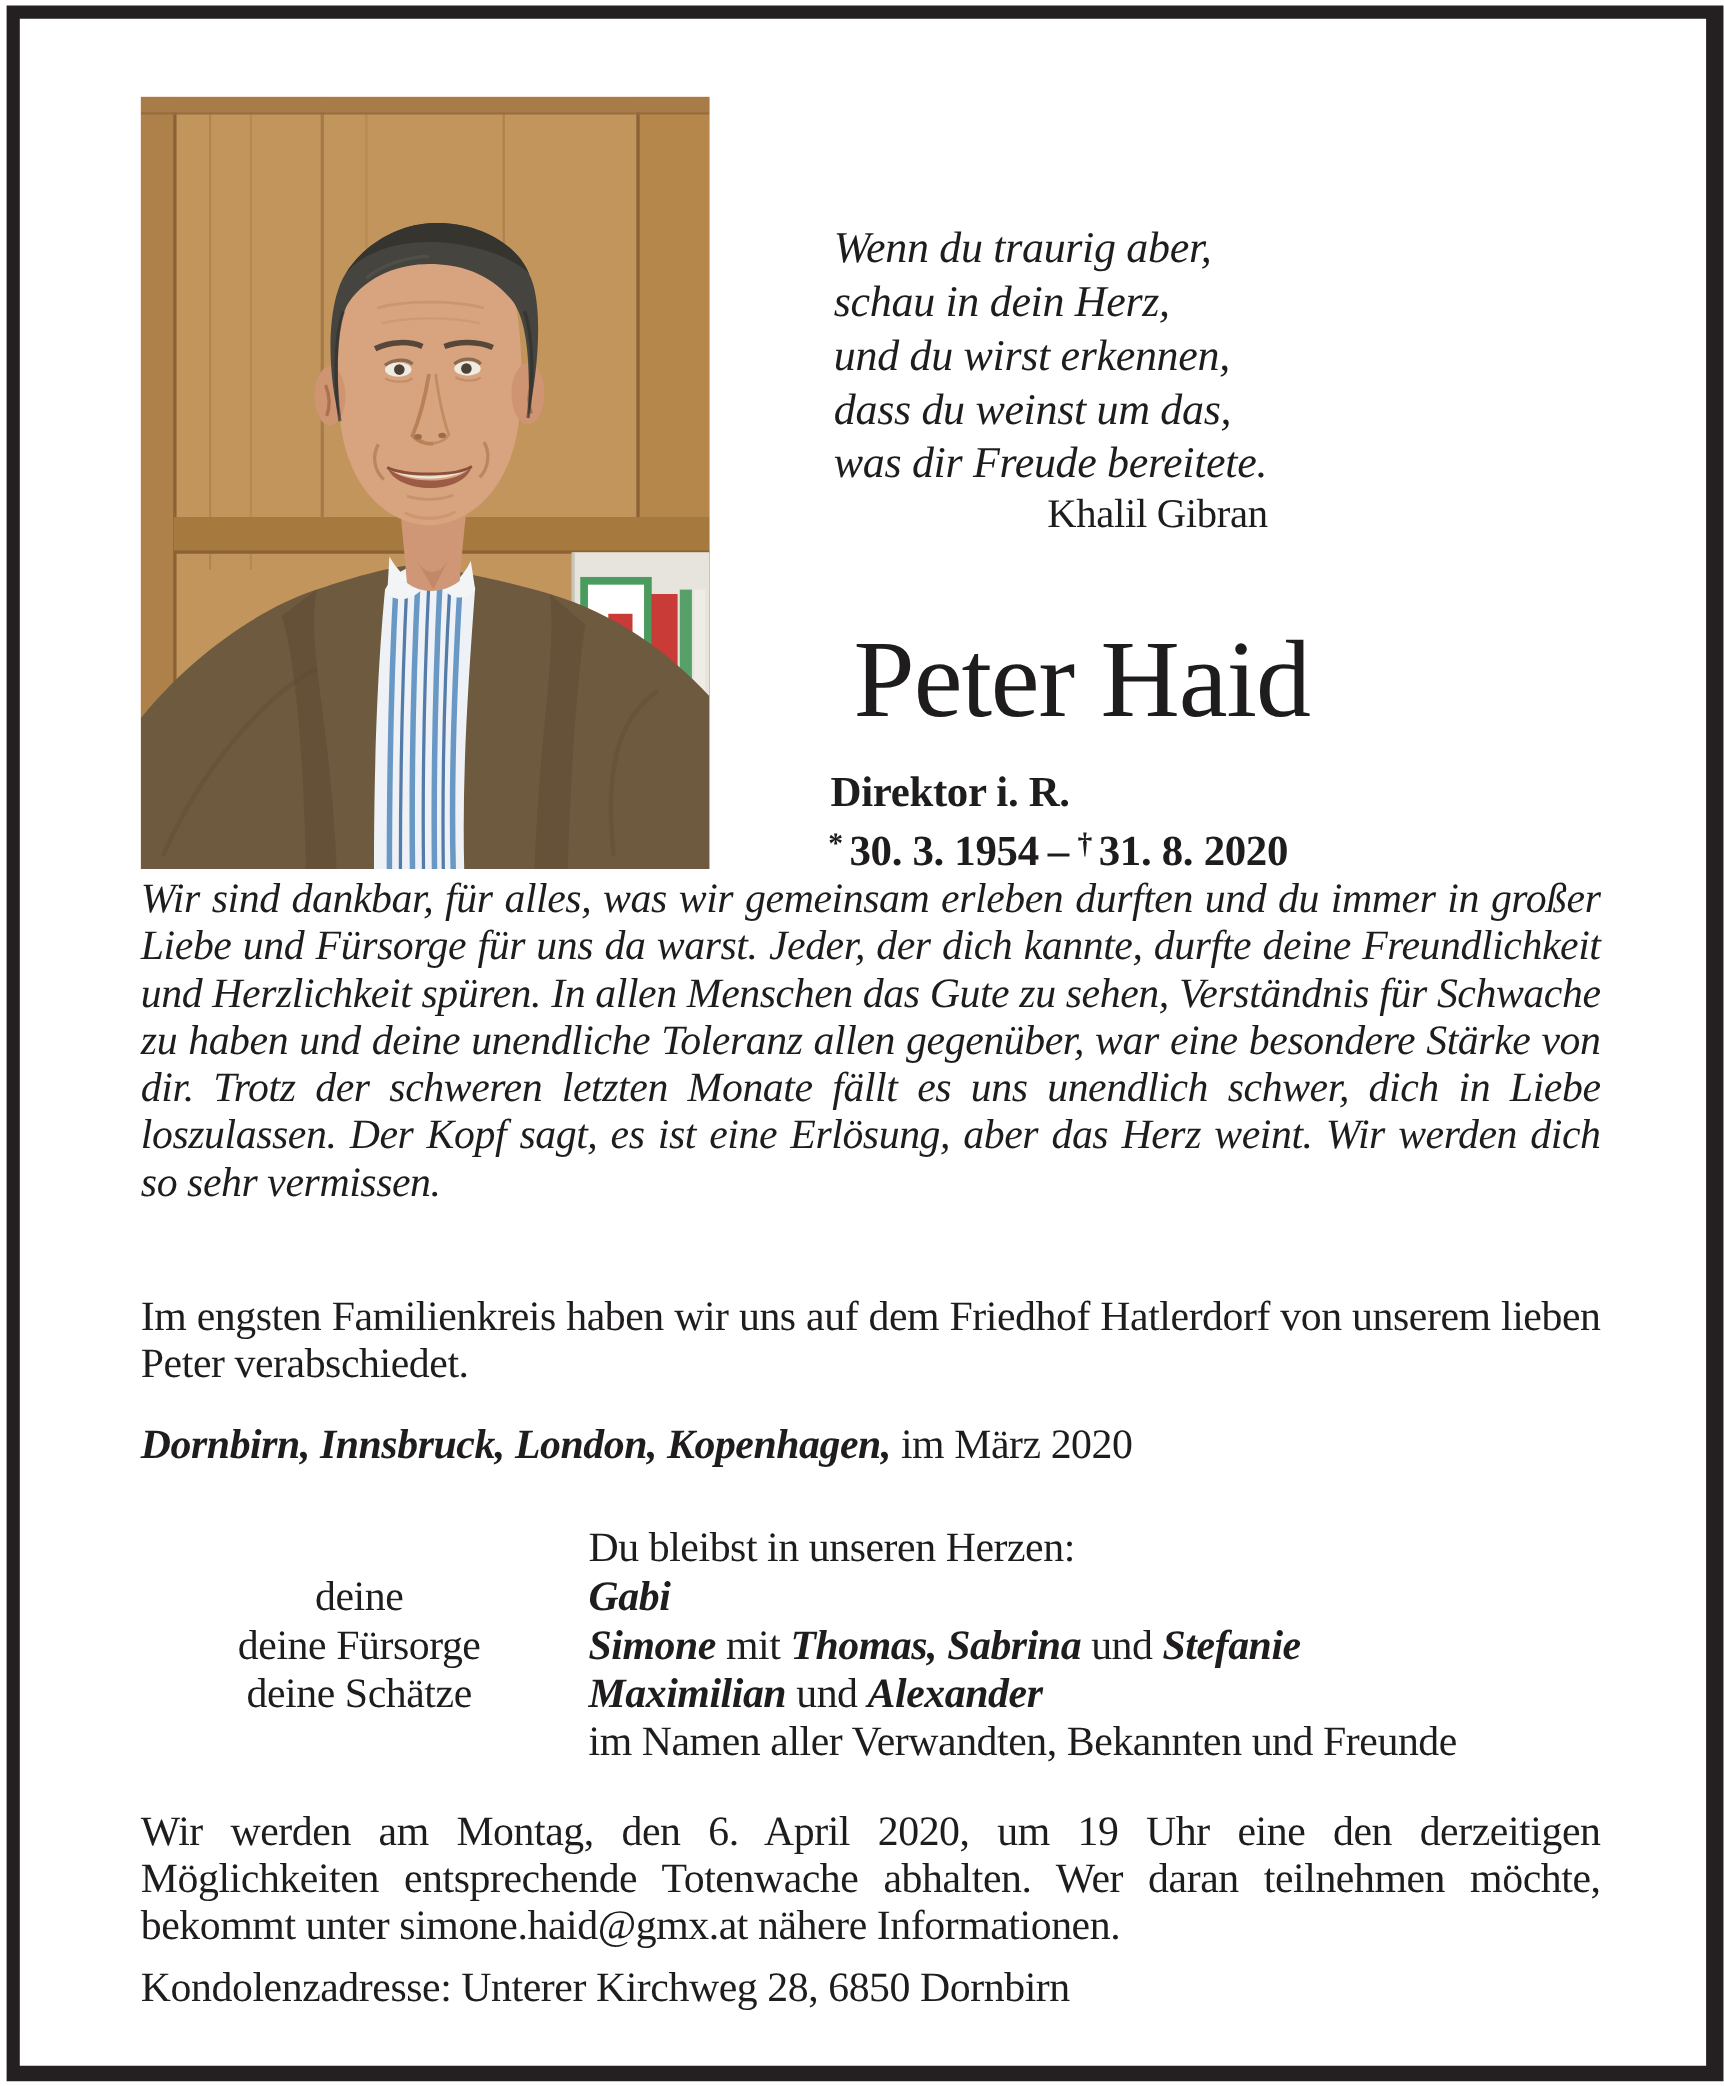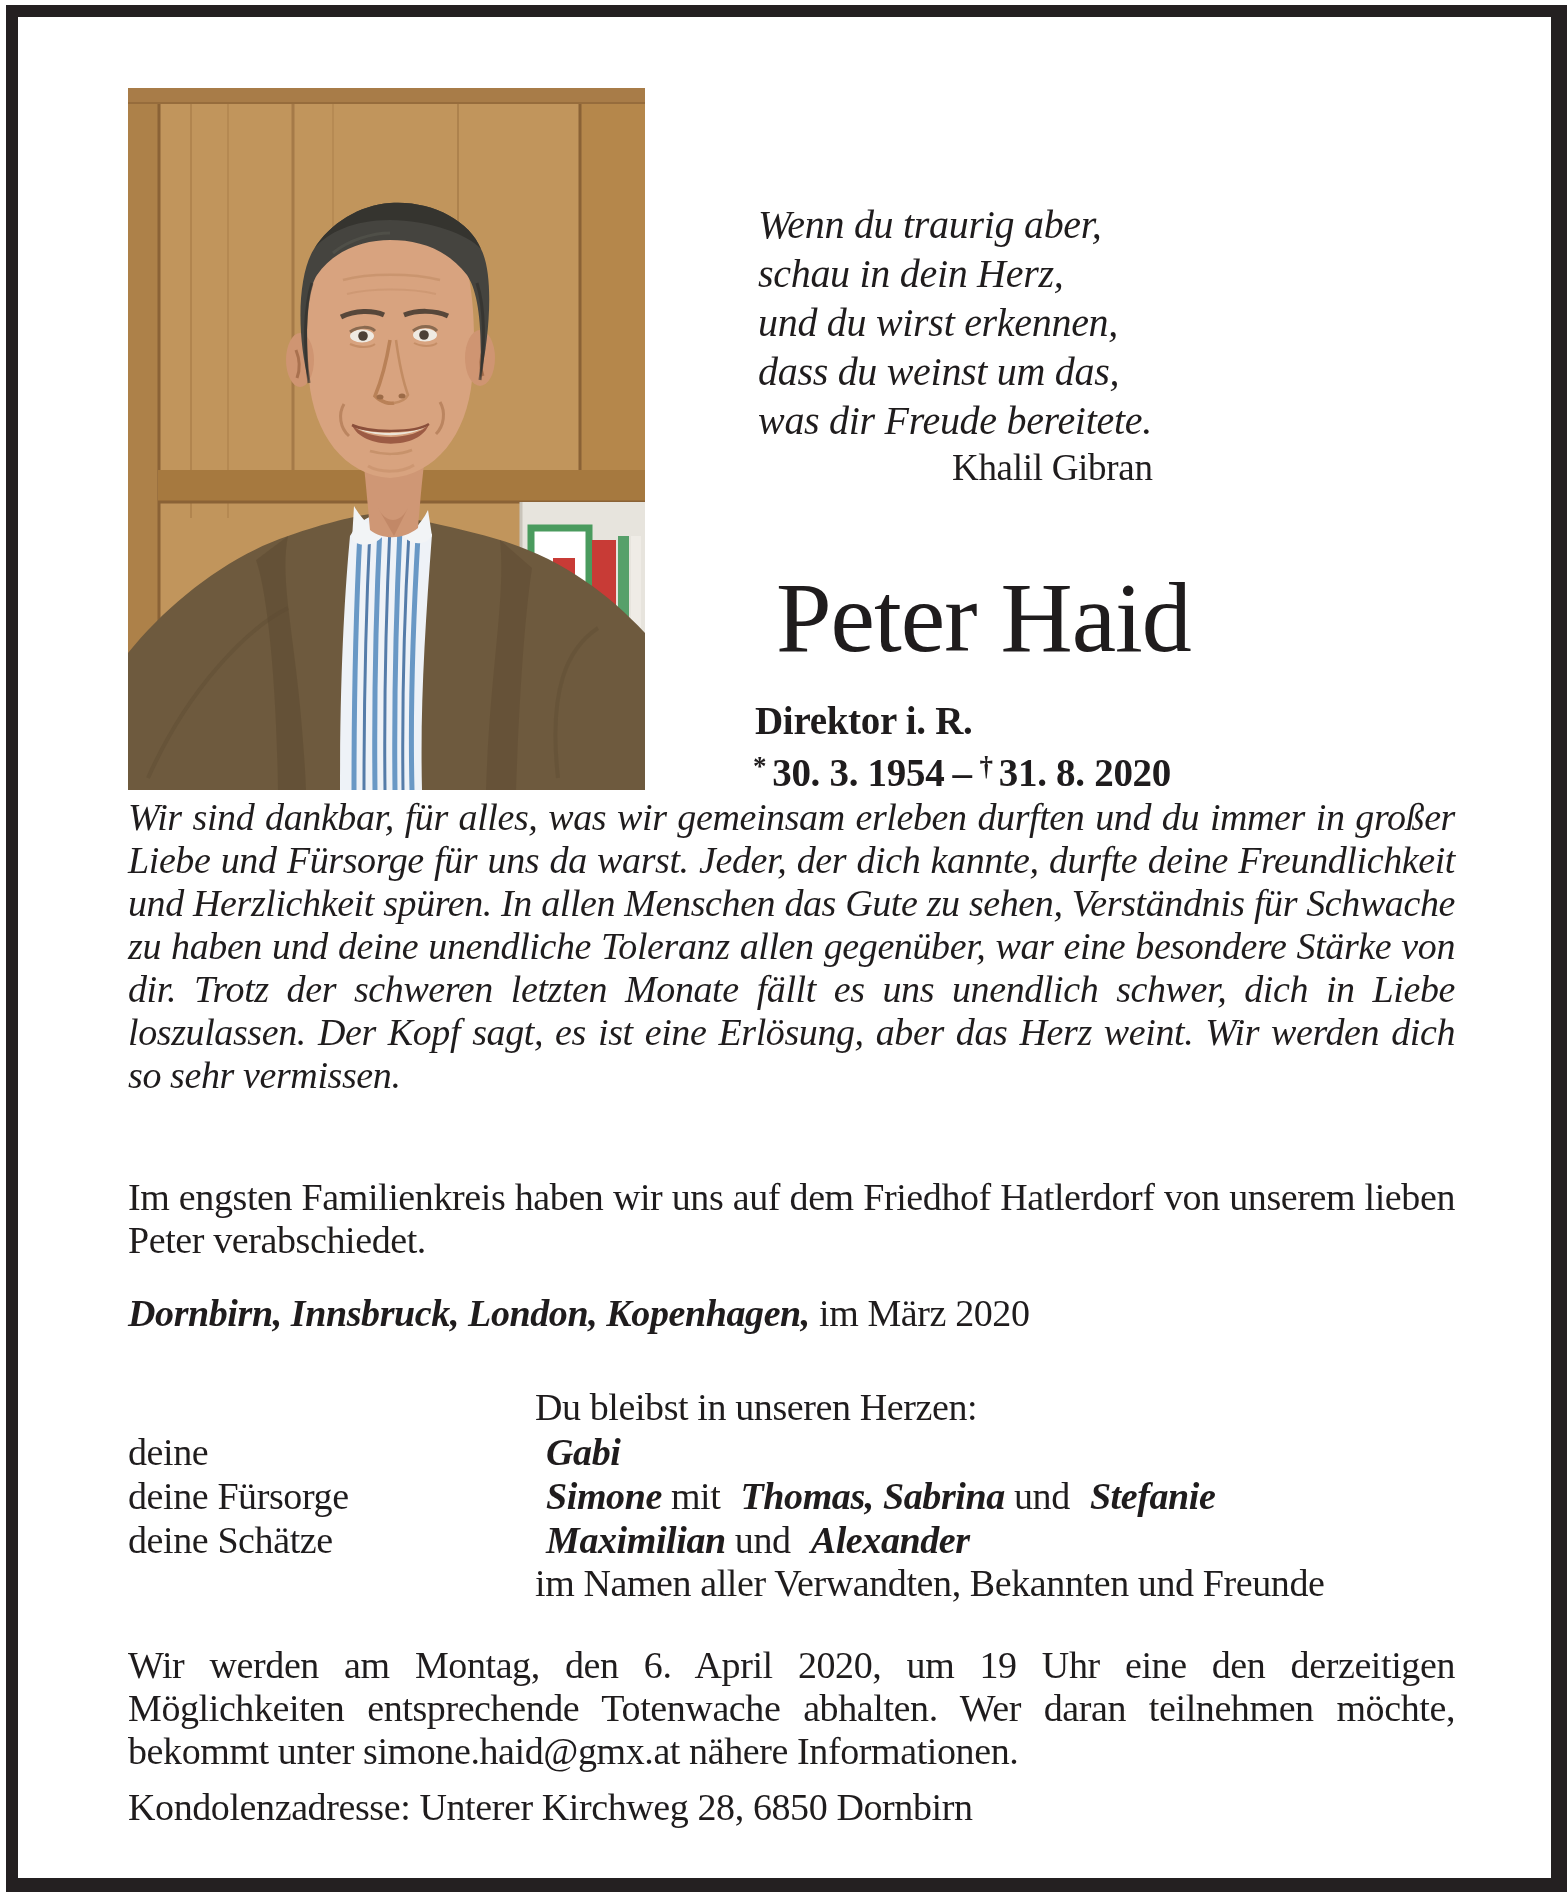--- a/index.html
+++ b/index.html
@@ -46,23 +46,23 @@
     position:absolute;left:128px;width:1327px;
     font-size:38px;line-height:43px;letter-spacing:-0.4px;
   }
   .justified{text-align:justify;}
   #para1{top:796px;font-style:italic;}
   #para2{top:1176px;}
   #cities{top:1292px;}
   #farewell-heading{top:1386px;padding-left:407px;}
   #farewell-list{top:1430px;}
   .farewell-row{display:flex;line-height:44px;}
-  .f-label{width:397px;text-align:left;flex:0 0 397px;}
+  .f-label{width:397px;text-align:center;flex:0 0 397px;}
   .f-names{padding-left:10px;}
-  .f-names b{font-weight:bold;margin-left:11px;}
+  .f-names b{font-weight:bold;}
   #farewell-closing{top:1562px;padding-left:407px;}
   #wake{top:1630px;margin-top:14px;}
   #condolence{top:1786px;white-space:nowrap;}
   b,strong{font-weight:bold;font-style:italic;}
 </style>
 </head>
 <body>
 
 <div class="frame"></div>
 

